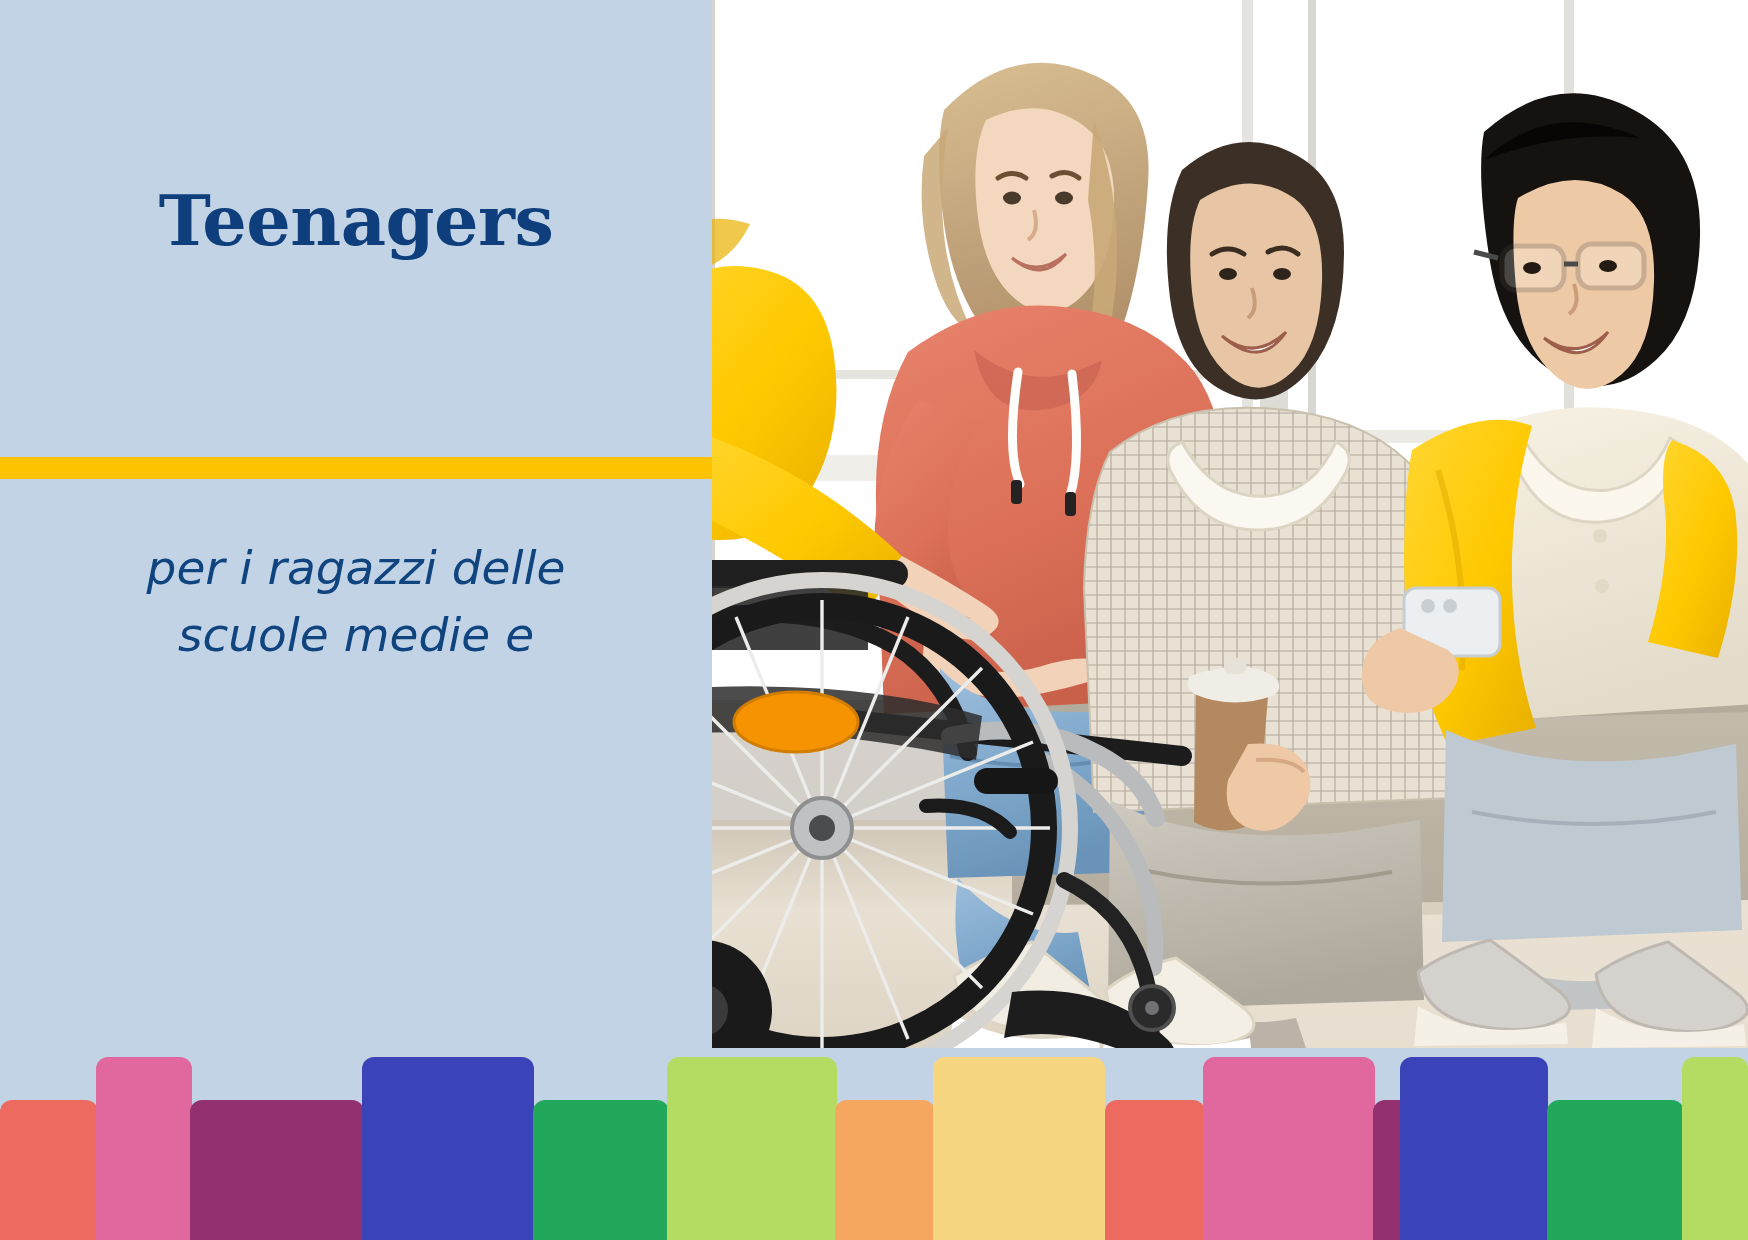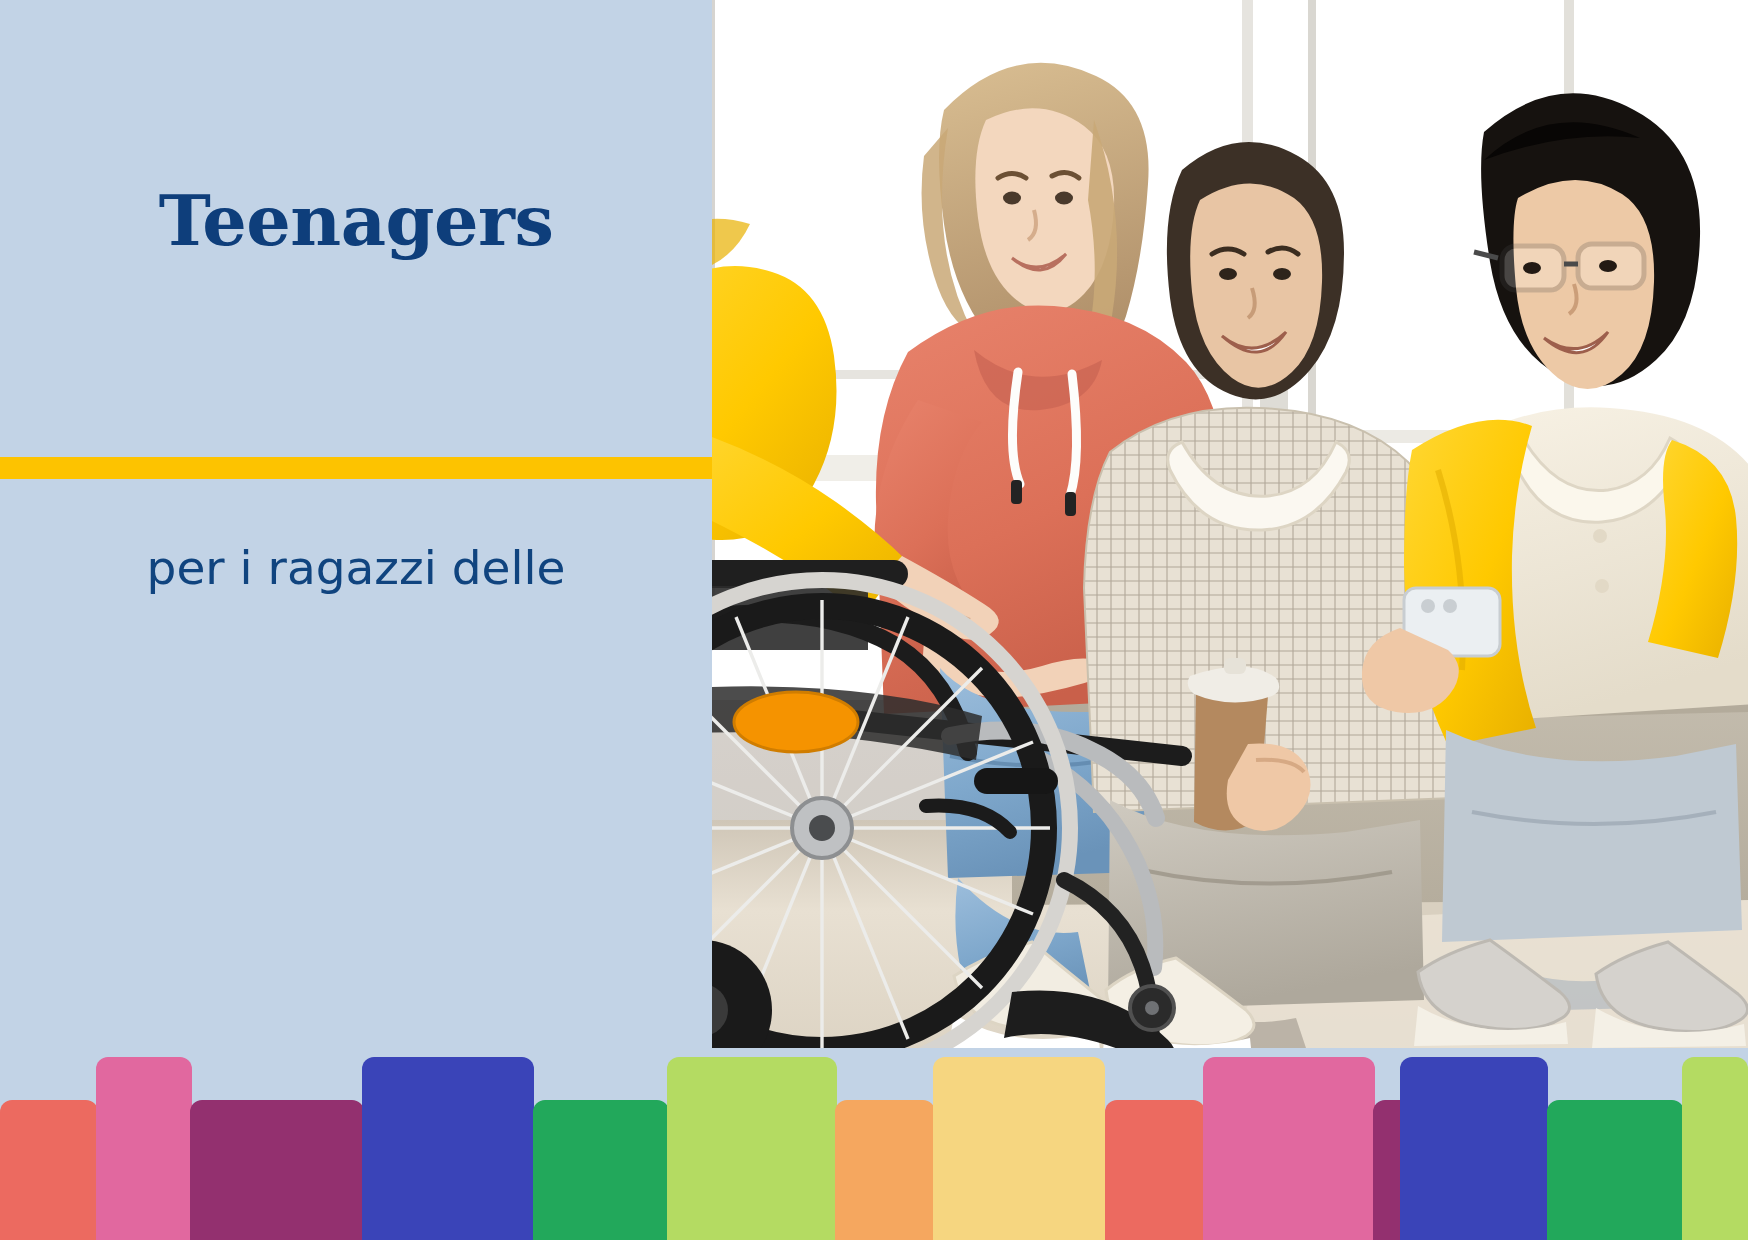--- a/index.html
+++ b/index.html
@@ -28,20 +28,21 @@
     line-height:1.0;
   }
   #yellow-rule{
     position:absolute;left:0;top:457px;width:712px;height:22px;
     background:#FDC300;
   }
   #subtitle{
     position:absolute;left:56px;top:535px;width:600px;
     text-align:center;
     font-family:"DejaVu Sans","Liberation Sans",sans-serif;
+    font-style:italic;
     font-weight:400;
     font-size:47px;
     line-height:1.42;
     color:#10447F;
   }
 
   
   #photo{
     position:absolute;left:712px;top:0;width:1036px;height:1048px;
     overflow:hidden;z-index:2;
@@ -306,20 +307,21 @@
         </g>
       </g>
     </svg>
   </div>
 
   <div id="left-panel">
     <div id="title">Teenagers</div>
     <div id="yellow-rule"></div>
     <div id="subtitle">
       <div>per i ragazzi delle</div>
+      <div>scuole medie e</div>
     </div>
   </div>
 
   <div id="color-strip">
       <div class="cblock" style="left: 0px; width: 98px; height: 140px; background: rgb(236, 106, 96);"></div>
       <div class="cblock" style="left: 96px; width: 96px; height: 183px; background: rgb(225, 104, 159);"></div>
       <div class="cblock" style="left: 190px; width: 174px; height: 140px; background: rgb(147, 48, 111);"></div>
       <div class="cblock" style="left: 362px; width: 172px; height: 183px; background: rgb(58, 68, 184);"></div>
       <div class="cblock" style="left: 533px; width: 136px; height: 140px; background: rgb(34, 168, 91);"></div>
       <div class="cblock" style="left: 667px; width: 170px; height: 183px; background: rgb(180, 219, 98);"></div>

